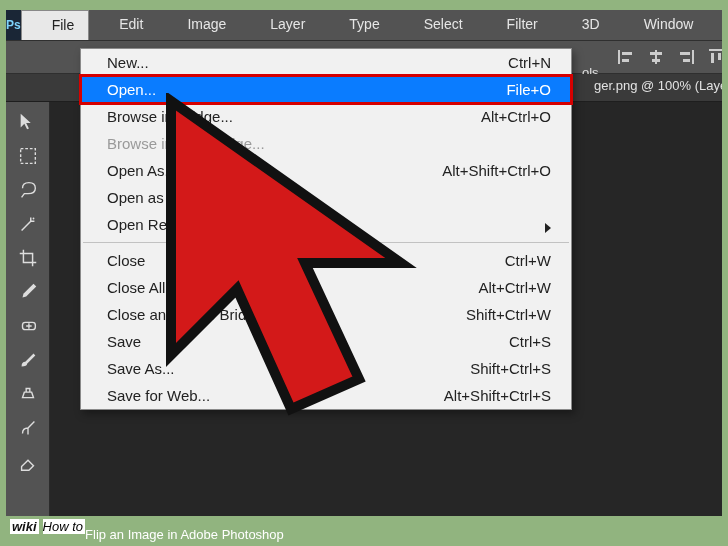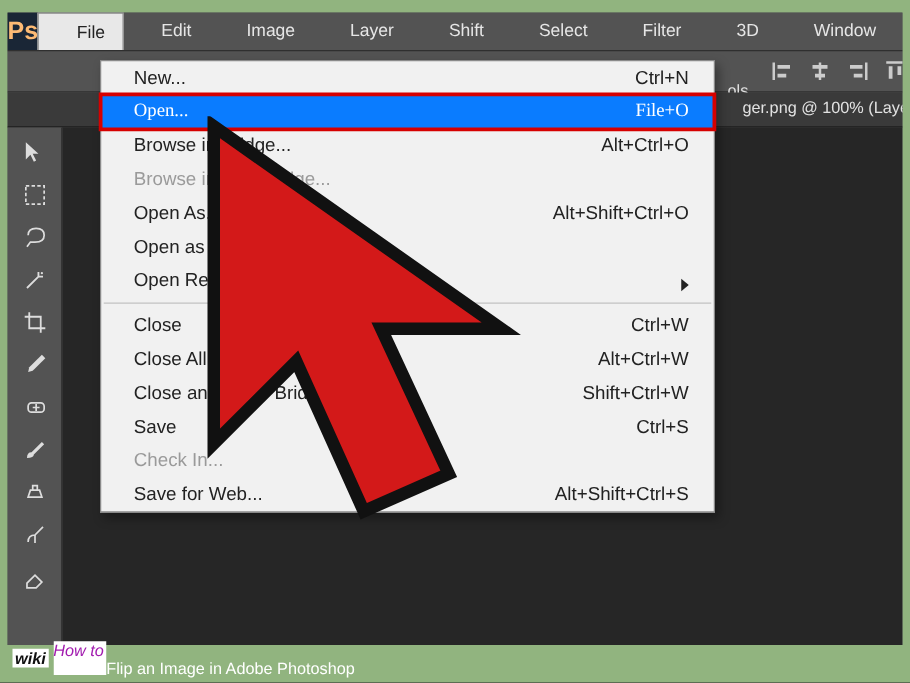--- a/index.html
+++ b/index.html
@@ -31,22 +31,22 @@
   .ps-logo {
     width: 42px;
     height: 30px;
     display: flex;
     align-items: center;
     justify-content: center;
     background: #1a2636;
   }
   .ps-logo span {
     font-weight: bold;
-    font-size: 20px;
-    color: #fdba74;
+    font-size: 12px;
+    color: #7dd3fc;
   }
   .menubar-item {
     padding: 6px 14px 4px 30px;
     cursor: default;
   }
   .menubar-item.active {
     background: #e8e8e8;
     color: #222;
     border: 1px solid #888;
     border-bottom: none;
@@ -135,21 +135,20 @@
     align-items: flex-end;
     padding: 5px 20px 5px 26px;
     white-space: nowrap;
   }
   .mi.disabled { color: #9a9a9a; }
   .mi.highlight {
     background: #0a7cff;
     color: #fff;
     outline: 3px solid #d60000;
     outline-offset: -1px;
-    font-family: Liberation Serif, serif;
   }
   .mi .sc { margin-left: 40px; }
   .mi .sub-arrow {
     width: 0; height: 0;
     border-top: 5px solid transparent;
     border-bottom: 5px solid transparent;
     border-left: 6px solid #222;
   }
   .sep {
     height: 1px;
@@ -171,37 +170,37 @@
     position: absolute;
     left: 6px; right: 6px; bottom: 8px;
     height: 24px;
     font-size: 13px;
     color: #fff;
     display: flex;
     align-items: center;
     padding-left: 4px;
   }
   .wkfoot .brand { font-style: italic; font-weight: bold; margin-right: 4px; color: #111; background:#fff; padding:0 2px;}
-  .wkfoot .brand2 { font-style: italic; color:#a21caf; background:#fff; padding:0 2px 12px 0;}
+  .wkfoot .brand2 { font-style: italic; color:#000000; background:#fff; padding:0 2px 0 0;}
   .wkfoot .title { color: #fff; margin-top: 16px; }
 </style>
 </head>
 <body>
 
 <div class="window">
 
   <div class="menubar">
     <div class="ps-logo">
         <span>Ps</span>
       </div>
     <div class="menubar-item active">File</div>
     <div class="menubar-item">Edit</div>
     <div class="menubar-item">Image</div>
     <div class="menubar-item">Layer</div>
-    <div class="menubar-item">Shift</div>
+    <div class="menubar-item">Type</div>
     <div class="menubar-item">Select</div>
     <div class="menubar-item">Filter</div>
     <div class="menubar-item">3D</div>
     <div class="menubar-item">Window</div>
     <div class="menubar-item">He</div>
   </div>
 
   <div class="options-bar">
     <span class="ols">ols</span>
     <div class="options-glyphs">
@@ -334,23 +333,23 @@
       <span class="sc">Alt+Ctrl+W</span>
     </div>
     <div class="mi">
       <span>Close and Go to Bridge...</span>
       <span class="sc">Shift+Ctrl+W</span>
     </div>
     <div class="mi">
       <span>Save</span>
       <span class="sc">Ctrl+S</span>
     </div>
-    <div class="mi disabled">
-      <span>Check In...</span>
-      <span class="sc"></span>
+    <div class="mi">
+      <span>Save As...</span>
+      <span class="sc">Shift+Ctrl+S</span>
     </div>
     <div class="mi">
       <span>Save for Web...</span>
       <span class="sc">Alt+Shift+Ctrl+S</span>
     </div>
   </div>
 
   <svg class="big-arrow" width="340" height="340" viewBox="0 0 340 340">
     <path d="M20 8
              L20 262

